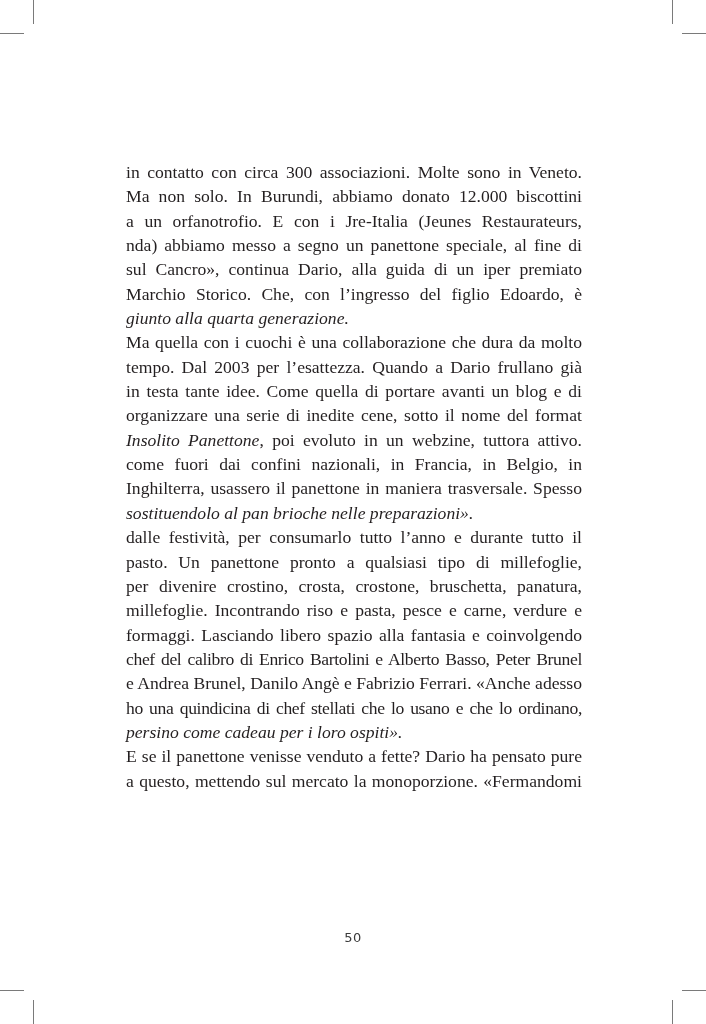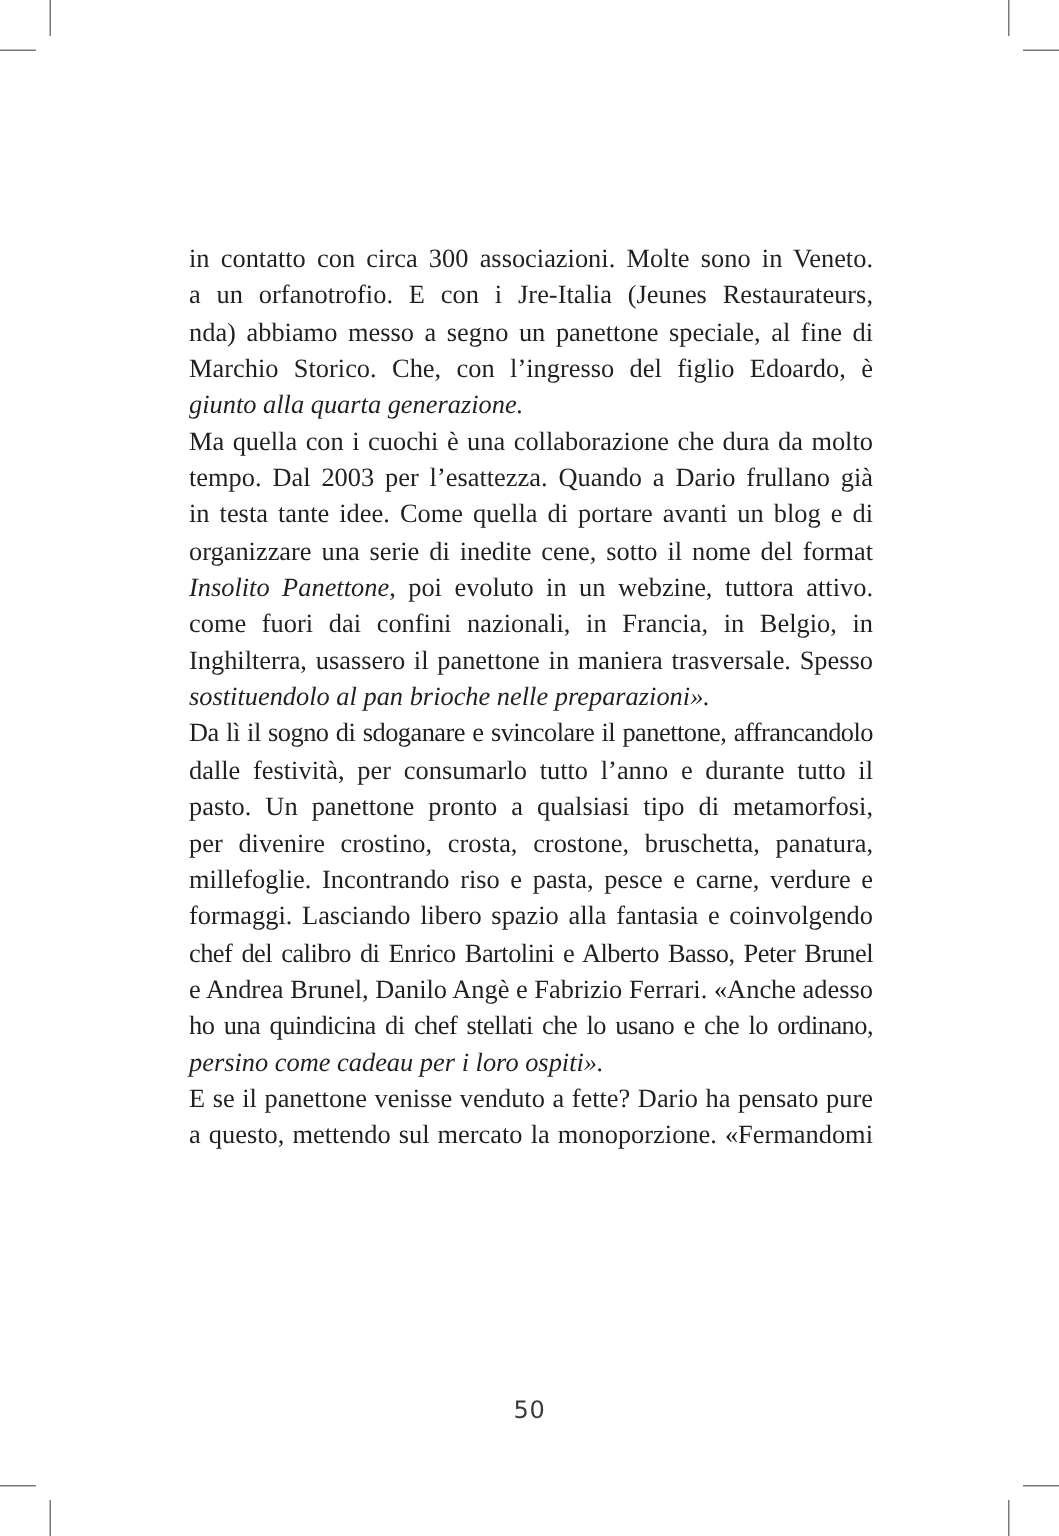--- a/index.html
+++ b/index.html
@@ -47,62 +47,63 @@
     }
     .line .it { font-style: italic; margin-top: 25px; }
 
     .page-number {
       position: absolute;
       left: 0;
       width: 706px;
       top: 930px;
       text-align: center;
       font-family: "DejaVu Sans", "Liberation Sans", sans-serif;
-      font-size: 16px;
+      font-size: 13px;
       color: #3a3a3a;
       letter-spacing: 0.5px;
     }
   </style>
 </head>
 <body>
 
 <div class="crop v" style="left:33px; top:0;"></div>
 <div class="crop h" style="left:0; top:33px;"></div>
 <div class="crop v" style="left:672px; top:0;"></div>
 <div class="crop h" style="left:682px; top:33px;"></div>
 <div class="crop h" style="left:0; top:990px;"></div>
 <div class="crop v" style="left:33px; top:1000px;"></div>
 <div class="crop h" style="left:682px; top:990px;"></div>
 <div class="crop v" style="left:672px; top:1000px;"></div>
 
 <div class="text-block">
 
   <div>
     <span class="line">in contatto con circa 300 associazioni. Molte sono in Veneto.</span>
+    <span class="line">Ma non solo. In Burundi, abbiamo donato 12.000 biscottini</span>
     <span class="line">a un orfanotrofio. E con i Jre-Italia (Jeunes Restaurateurs,</span>
     <span class="line">nda) abbiamo messo a segno un panettone speciale, al fine di</span>
+    <span class="line">sul Cancro», continua Dario, alla guida di un iper premiato</span>
     <span class="line">Marchio Storico. Che, con l’ingresso del figlio Edoardo, è</span>
     <span class="line last">giunto alla quarta generazione.</span>
   </div>
 
   <div>
     <span class="line">Ma quella con i cuochi è una collaborazione che dura da molto</span>
     <span class="line">tempo. Dal 2003 per l’esattezza. Quando a Dario frullano già</span>
     <span class="line">in testa tante idee. Come quella di portare avanti un blog e di</span>
     <span class="line">organizzare una serie di inedite cene, sotto il nome del format</span>
     <span class="line"><span class="it">Insolito Panettone</span><span>, poi evoluto in un webzine, tuttora attivo.</span></span>
     <span class="line">come fuori dai confini nazionali, in Francia, in Belgio, in</span>
     <span class="line">Inghilterra, usassero il panettone in maniera trasversale. Spesso</span>
     <span class="line last">sostituendolo al pan brioche nelle preparazioni».</span>
   </div>
 
   <div>
-    <span class="line tight">Da lì il sogno di sdoganare e svincolare il panettone, affrancandolo</span>
     <span class="line">dalle festività, per consumarlo tutto l’anno e durante tutto il</span>
-    <span class="line">pasto. Un panettone pronto a qualsiasi tipo di metamorfosi,</span>
+    <span class="line">pasto. Un panettone pronto a qualsiasi tipo di millefoglie,</span>
     <span class="line">per divenire crostino, crosta, crostone, bruschetta, panatura,</span>
     <span class="line">millefoglie. Incontrando riso e pasta, pesce e carne, verdure e</span>
     <span class="line">formaggi. Lasciando libero spazio alla fantasia e coinvolgendo</span>
     <span class="line tight">chef del calibro di Enrico Bartolini e Alberto Basso, Peter Brunel</span>
     <span class="line">e Andrea Brunel, Danilo Angè e Fabrizio Ferrari. «Anche adesso</span>
     <span class="line tight">ho una quindicina di chef stellati che lo usano e che lo ordinano,</span>
     <span class="line last">persino come cadeau per i loro ospiti».</span>
   </div>
 
   <div>

